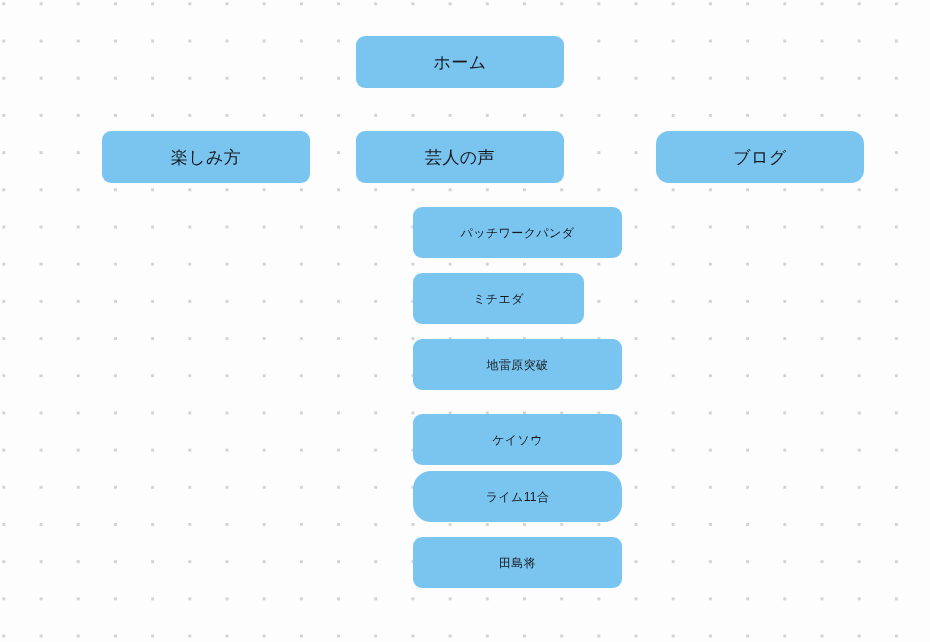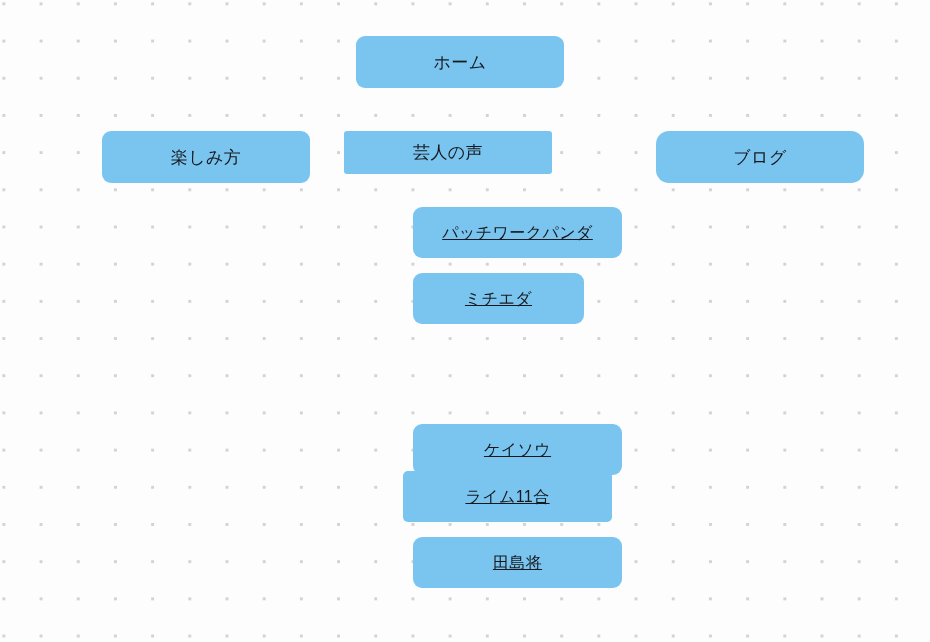--- a/index.html
+++ b/index.html
@@ -58,59 +58,61 @@
   .node.level-section {
     width: 208px;
     height: 52px;
   }
   
   .node.level-leaf {
     width: 209px;
     height: 51px;
   }
   .node.level-leaf .node-label {
-    font-size: 16px;
-    text-decoration: underline;
+    font-size: 12px;
   }
 </style>
 </head>
 <body>
 
 <div id="canvas" style="background-color: rgb(253, 253, 253);">
 
   <div class="node level-root" style="left: 356px; top: 36px; width: 208px; height: 52px; background-color: rgb(122, 197, 240); border-radius: 9px; color: rgb(21, 24, 28);">
     <span class="node-label">ホーム</span>
   </div>
 
   <div class="node level-section" style="left: 54px; top: 131px; width: 208px; height: 52px; background-color: rgb(122, 197, 240); border-radius: 9px; color: rgb(21, 24, 28); margin-left: 48px;">
     <span class="node-label">楽しみ方</span>
   </div>
 
-  <div class="node level-section" style="left: 344px; top: 131px; width: 208px; height: 43px; background-color: rgb(122, 197, 240); border-radius: 3px; color: rgb(21, 24, 28);">
+  <div class="node level-section" style="left: 356px; top: 131px; width: 208px; height: 52px; background-color: rgb(122, 197, 240); border-radius: 9px; color: rgb(21, 24, 28);">
     <span class="node-label">芸人の声</span>
   </div>
 
   <div class="node level-section" style="left: 656px; top: 131px; width: 208px; height: 52px; background-color: rgb(122, 197, 240); border-radius: 13px; color: rgb(21, 24, 28);">
     <span class="node-label">ブログ</span>
   </div>
 
   <div class="node level-leaf" style="left: 413px; top: 207px; width: 209px; height: 51px; background-color: rgb(122, 197, 240); border-radius: 9px; color: rgb(21, 24, 28);">
     <span class="node-label">パッチワークパンダ</span>
   </div>
 
   <div class="node level-leaf" style="left: 413px; top: 273px; width: 171px; height: 51px; background-color: rgb(122, 197, 240); border-radius: 9px; color: rgb(21, 24, 28);">
     <span class="node-label">ミチエダ</span>
   </div>
 
+  <div class="node level-leaf" style="left: 413px; top: 339px; width: 209px; height: 51px; background-color: rgb(122, 197, 240); border-radius: 9px; color: rgb(21, 24, 28);">
+    <span class="node-label">地雷原突破</span>
+  </div>
 
-  <div class="node level-leaf" style="left: 413px; top: 424px; width: 209px; height: 51px; background-color: rgb(122, 197, 240); border-radius: 9px; color: rgb(21, 24, 28);">
+  <div class="node level-leaf" style="left: 413px; top: 414px; width: 209px; height: 51px; background-color: rgb(122, 197, 240); border-radius: 9px; color: rgb(21, 24, 28);">
     <span class="node-label">ケイソウ</span>
   </div>
 
-  <div class="node level-leaf" style="left: 403px; top: 471px; width: 209px; height: 51px; background-color: rgb(122, 197, 240); border-radius: 5px; color: rgb(21, 24, 28);">
+  <div class="node level-leaf" style="left: 413px; top: 471px; width: 209px; height: 51px; background-color: rgb(122, 197, 240); border-radius: 18px; color: rgb(21, 24, 28);">
     <span class="node-label">ライム11合</span>
   </div>
 
   <div class="node level-leaf" style="left: 413px; top: 537px; width: 209px; height: 51px; background-color: rgb(122, 197, 240); border-radius: 9px; color: rgb(21, 24, 28); text-align: right;">
     <span class="node-label">田島将</span>
   </div>
 
 </div>
 
 </body></html>

